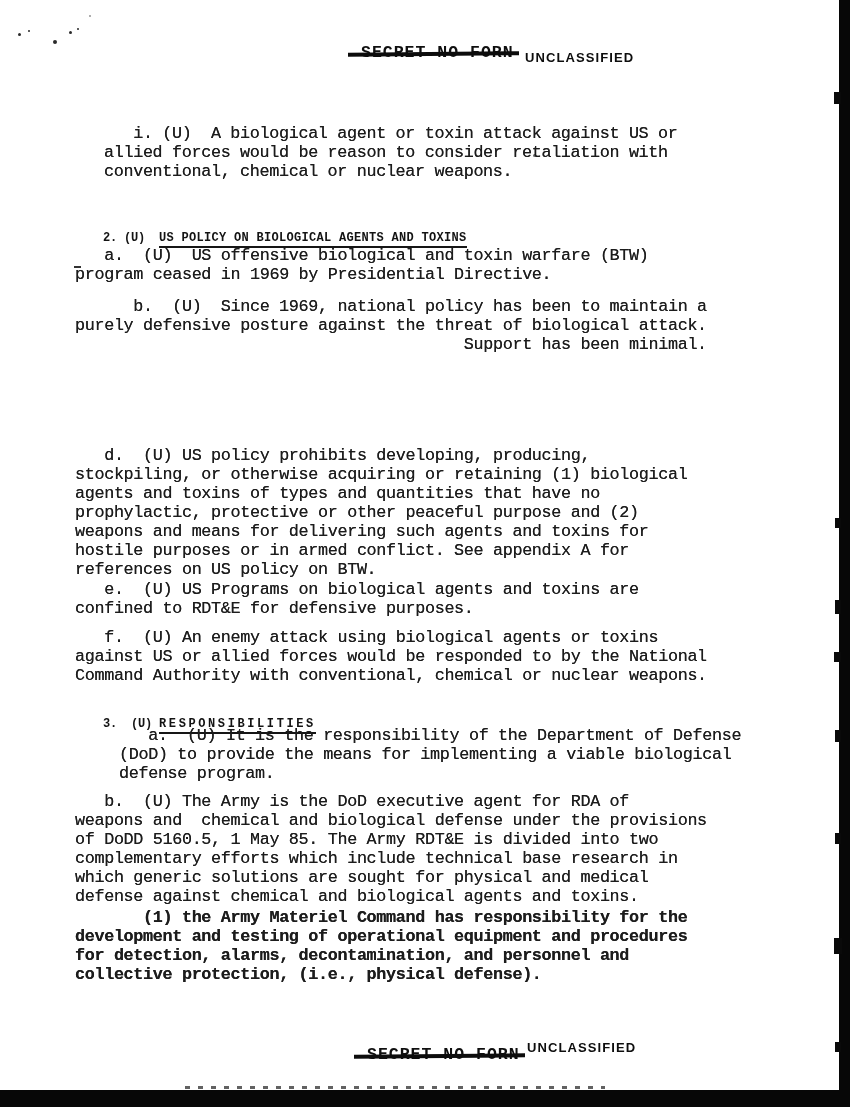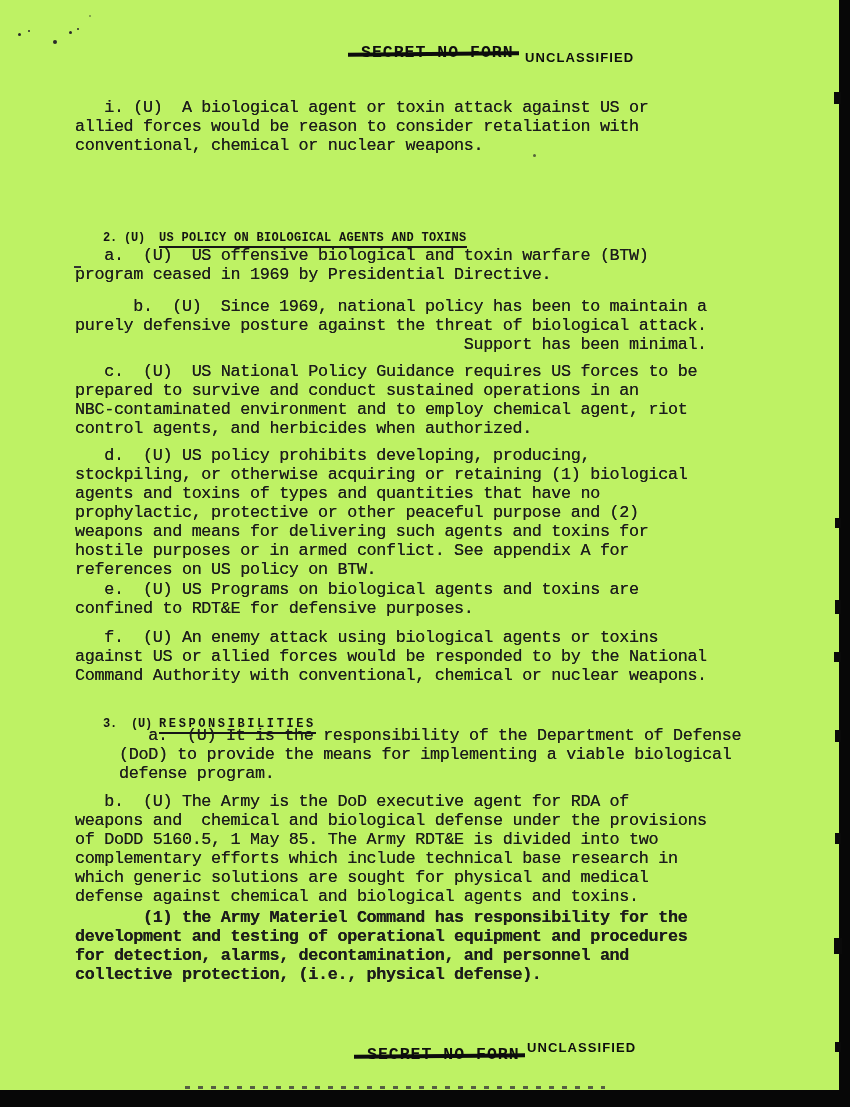--- a/index.html
+++ b/index.html
@@ -1,20 +1,20 @@
 <!DOCTYPE html>
 <html><head>
 <meta charset="utf-8">
 <style>
   html, body { margin: 0; padding: 0; background: #e8e8e8; }
   .page {
     position: relative;
     width: 850px;
     height: 1107px;
-    background: #bef264;
+    background: #ffffff;
     overflow: hidden;
     font-family: "Liberation Mono", monospace;
   }
   .body-text {
     position: absolute;
     left: 75px;
     margin: 0;
     font-size: 16.8px;
     line-height: 19px;
     white-space: pre;
@@ -101,37 +101,33 @@
   <div class="dot" style="left:77px; top:28px; width:2px; height:2px;"></div>
   <div class="dot" style="left:89px; top:15px; width:2px; height:2px; opacity:.5;"></div>
   <div class="dot" style="left:533px; top:154px; width:3px; height:3px; opacity:.7;"></div>
   <div class="tiny-dash" style="left:74px; top:266px; width:7px; height:2px;"></div>
 
   <div>
     <span class="strike" style="left:361px; top:43px;">SECRET NO FORN</span>
     <span class="stamp" style="left:525px; top:50px;">UNCLASSIFIED</span>
   </div>
 
-  <p class="body-text" style="top:98px;">   i. (U)  A biological agent or toxin attack against US or
+  <p class="body-text" style="top:124px;margin-left:29px;">   i. (U)  A biological agent or toxin attack against US or
 allied forces would be reason to consider retaliation with
 conventional, chemical or nuclear weapons.</p>
 
   <div class="heading" style="top:210px;">
     <span>2. (U)  </span><span class="title">US POLICY ON BIOLOGICAL AGENTS AND TOXINS</span>
   </div>
 
   <p class="body-text" style="top:246px;">   a.  (U)  US offensive biological and toxin warfare (BTW)
 program ceased in 1969 by Presidential Directive.</p>
   <p class="body-text" style="top:297px;text-align:right;">   b.  (U)  Since 1969, national policy has been to maintain a
 purely defensive posture against the threat of biological attack.
 Support has been minimal.</p>
-  <p class="body-text" style="top:362px;">   c.  (U)  US National Policy Guidance requires US forces to be
-prepared to survive and conduct sustained operations in an
-NBC-contaminated environment and to employ chemical agent, riot
-control agents, and herbicides when authorized.</p>
   <p class="body-text" style="top:446px;">   d.  (U) US policy prohibits developing, producing,
 stockpiling, or otherwise acquiring or retaining (1) biological
 agents and toxins of types and quantities that have no
 prophylactic, protective or other peaceful purpose and (2)
 weapons and means for delivering such agents and toxins for
 hostile purposes or in armed conflict. See appendix A for
 references on US policy on BTW.</p>
   <p class="body-text" style="top:580px;">   e.  (U) US Programs on biological agents and toxins are
 confined to RDT&amp;E for defensive purposes.</p>
   <p class="body-text" style="top:628px;">   f.  (U) An enemy attack using biological agents or toxins

